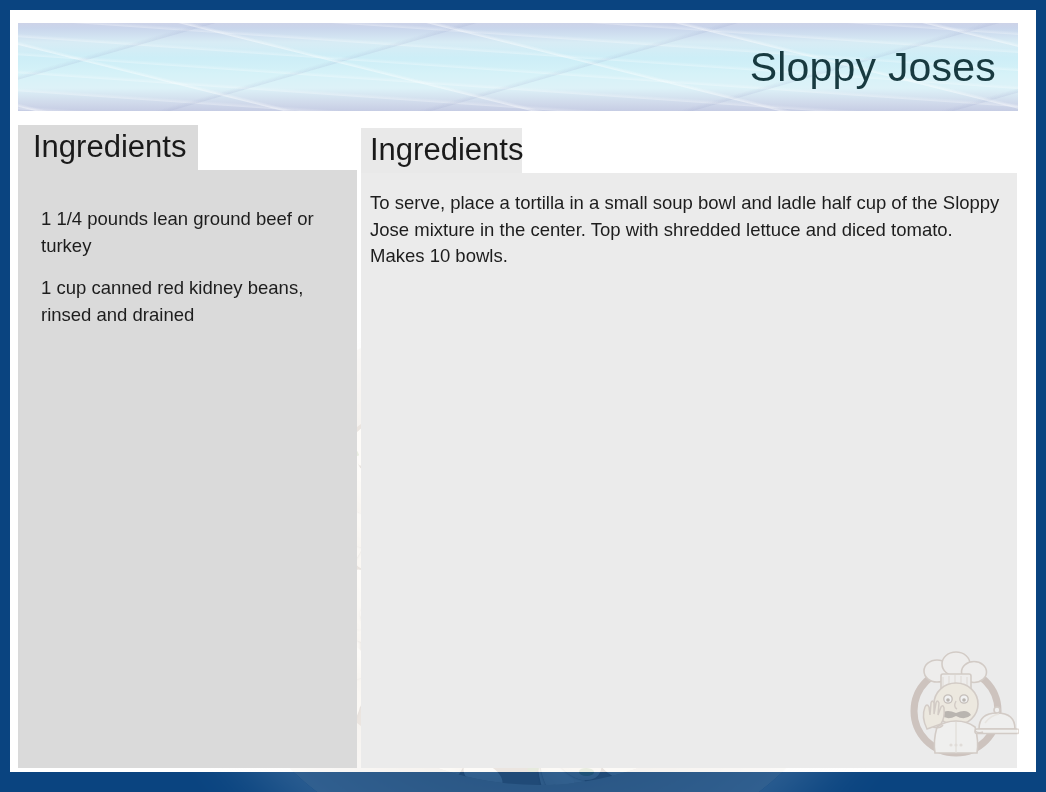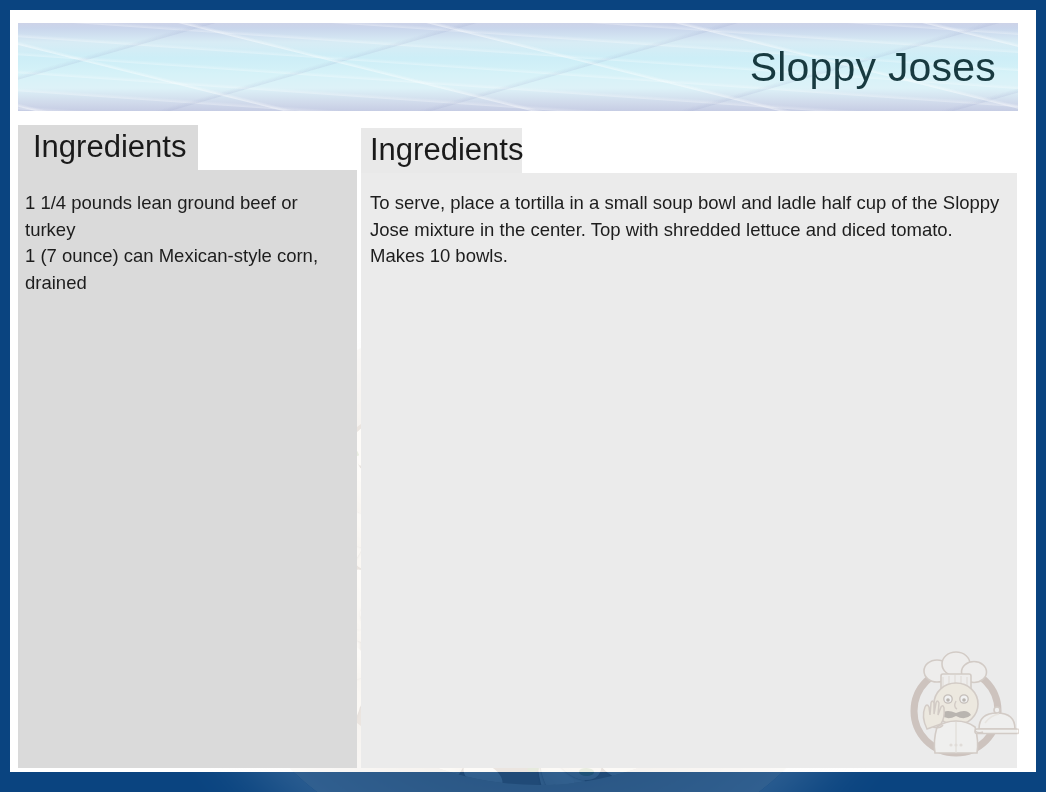--- a/index.html
+++ b/index.html
@@ -183,21 +183,21 @@
 
   .ing-list {
     position: absolute;
     left: 25px;
     top: 190px;
     width: 326px;
     font-size: 18.5px;
     line-height: 26.5px;
     color: #1d1d1d;
   }
-  .ing-list .li { margin: 0; }
+  .ing-list .li { margin: 16px; }
 
   .dir-body {
     position: absolute;
     left: 370px;
     top: 190px;
     width: 638px;
     font-size: 18.5px;
     line-height: 26.5px;
     color: #1d1d1d;
   }
@@ -477,21 +477,21 @@
         <div class="tom" style="left: 444.778px; top: 288.3px; width: 21.8292px; height: 13.0975px; transform: rotate(122.412deg);"></div>
         <div class="tom" style="left: 379.803px; top: 340.7px; width: 20.1011px; height: 12.0606px; transform: rotate(82.083deg);"></div>
       </div>
   </div>
 
   <div class="panel-ing-tab"></div>
   <div class="panel-ing-body"></div>
   <div class="section-title" id="ing-title">Ingredients</div>
   <div class="ing-list" id="ing-list">
       <div class="li">1 1/4 pounds lean ground beef or turkey</div>
-      <div class="li">1 (7 ounce) can Mexican-style corn, drained</div>
+      <div class="li">1 cup canned red kidney beans, rinsed and drained</div>
     </div>
 
   <div class="panel-dir-tab"></div>
   <div class="panel-dir-body"></div>
   <div class="section-title" id="dir-title">Ingredients</div>
   <div class="dir-body" id="dir-body">
       <p>To serve, place a tortilla in a small soup bowl and ladle half cup of the Sloppy Jose mixture in the center. Top with shredded lettuce and diced tomato. Makes 10 bowls.</p>
     </div>
 
   <div class="chef-logo">

